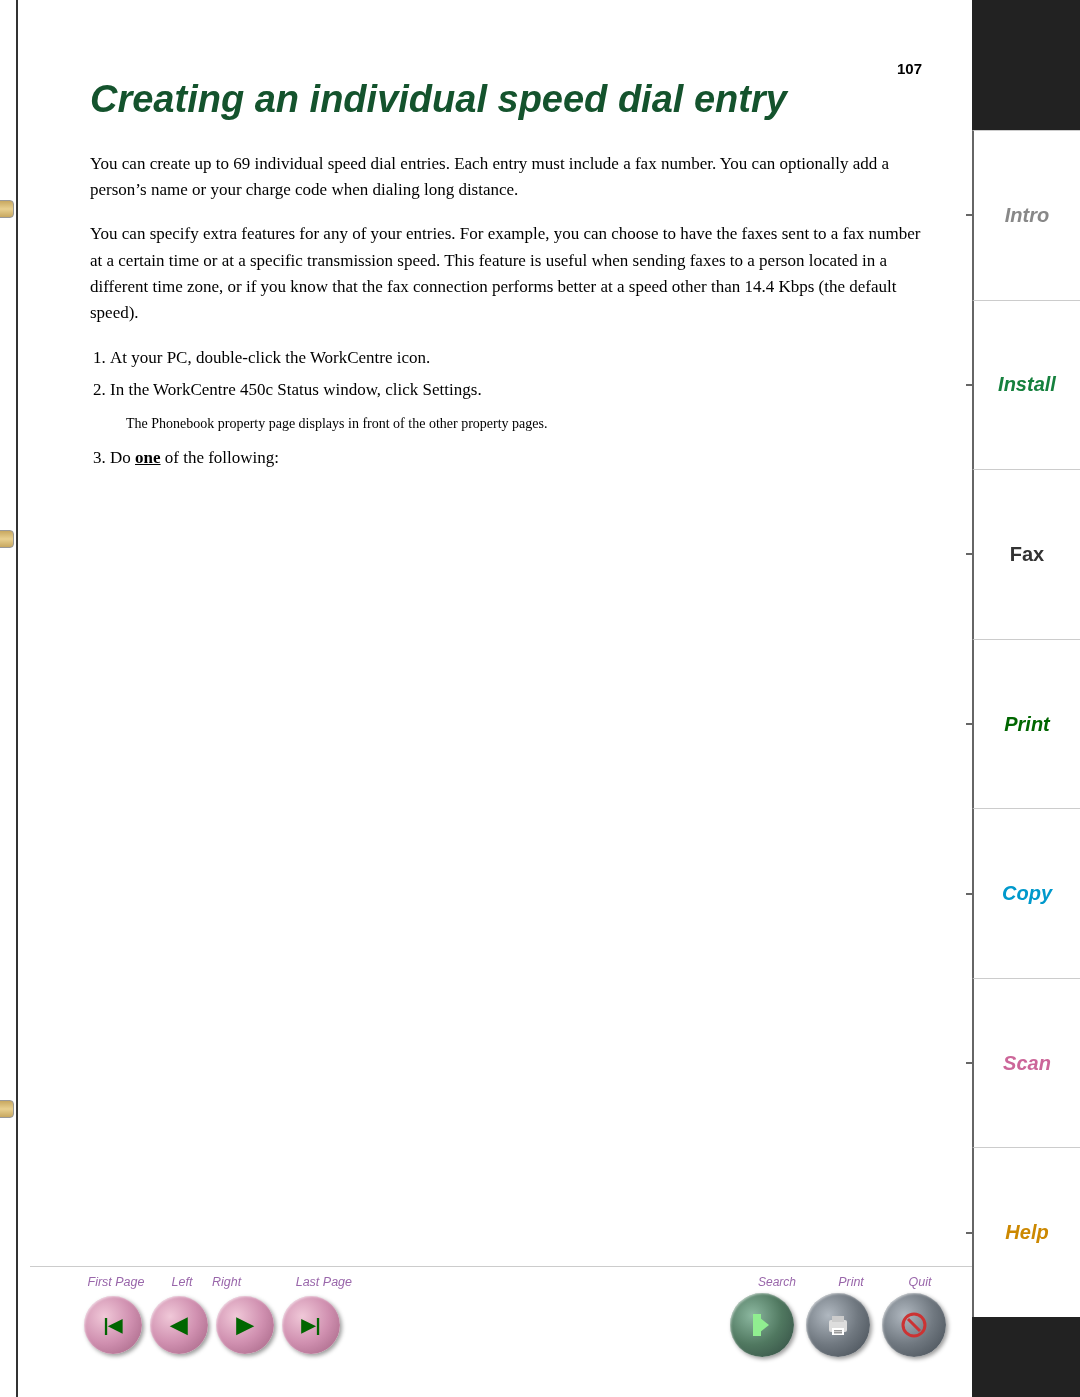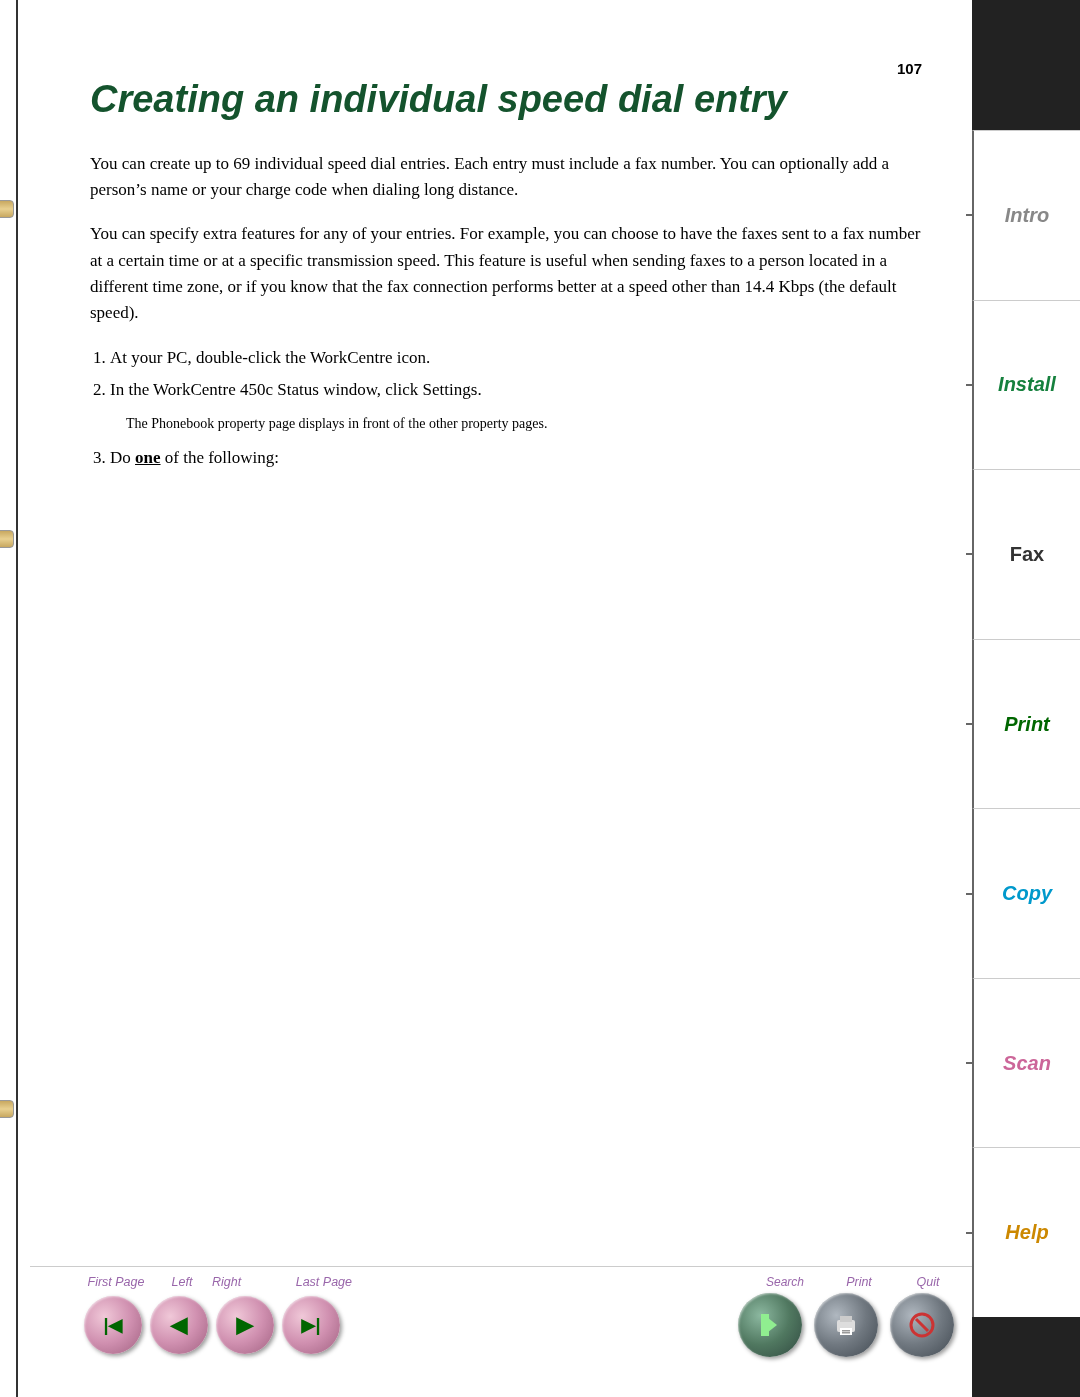--- a/index.html
+++ b/index.html
@@ -204,21 +204,21 @@
       color: #9966aa;
       font-family: Arial, sans-serif;
       font-style: italic;
       text-align: center;
     }
 
     .nav-all-container {
       position: absolute;
       bottom: 40px;
       left: 60px;
-      right: 120px;
+      right: 128px;
     }
 
     .lbl-fp { width: 66px; text-align: center; }
     .lbl-l  { width: 58px; text-align: center; }
     .lbl-r  { width: 58px; text-align: center; }
     .lbl-lp { width: 66px; text-align: center; }
 
     .lbl-s { width: 74px; text-align: center; }
     .lbl-p { width: 74px; text-align: center; }
     .lbl-q { width: 64px; text-align: center; }

